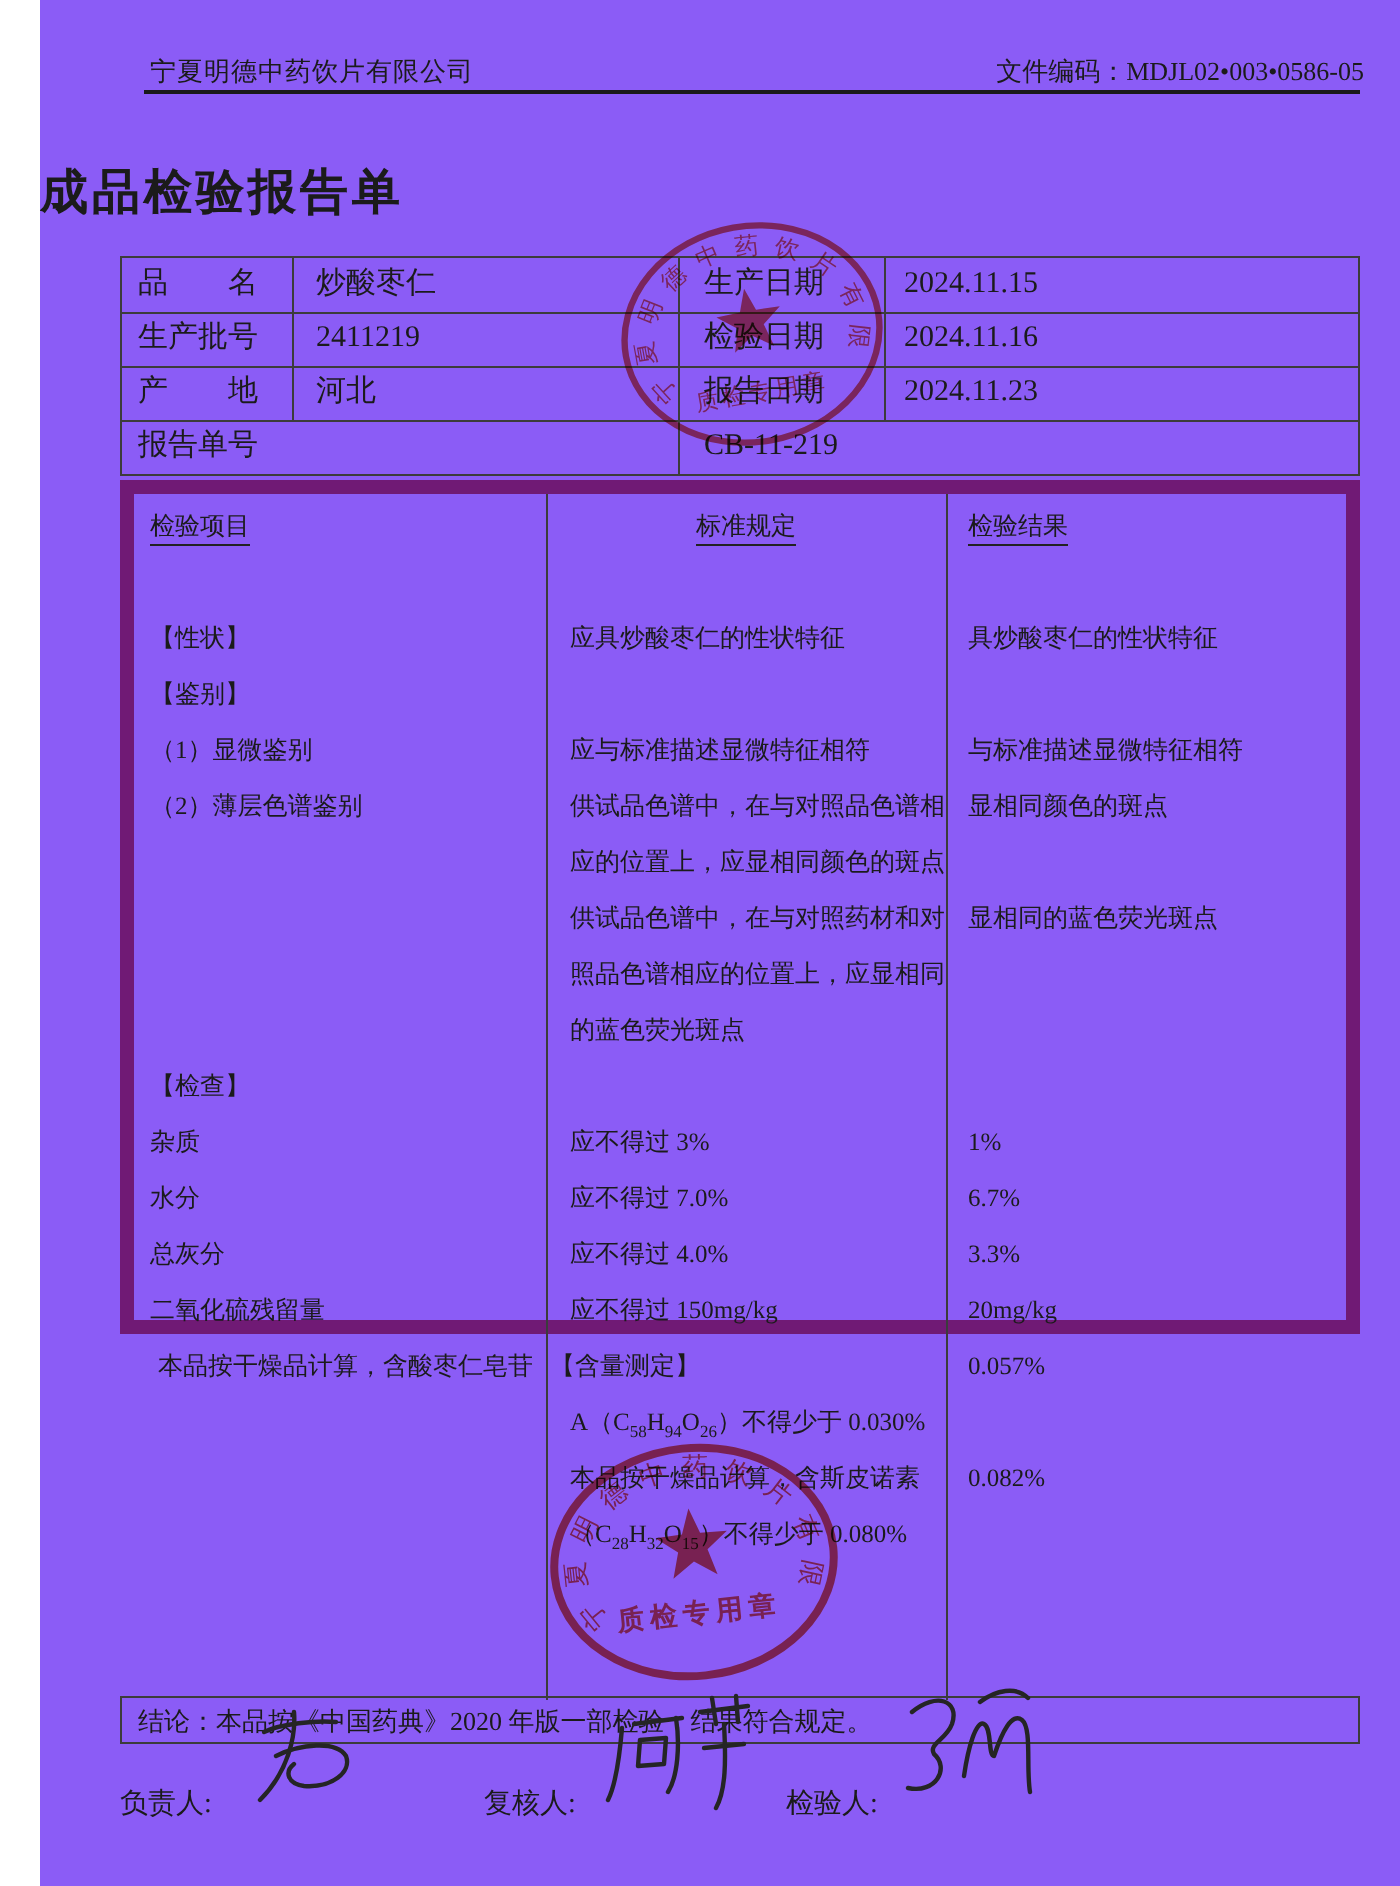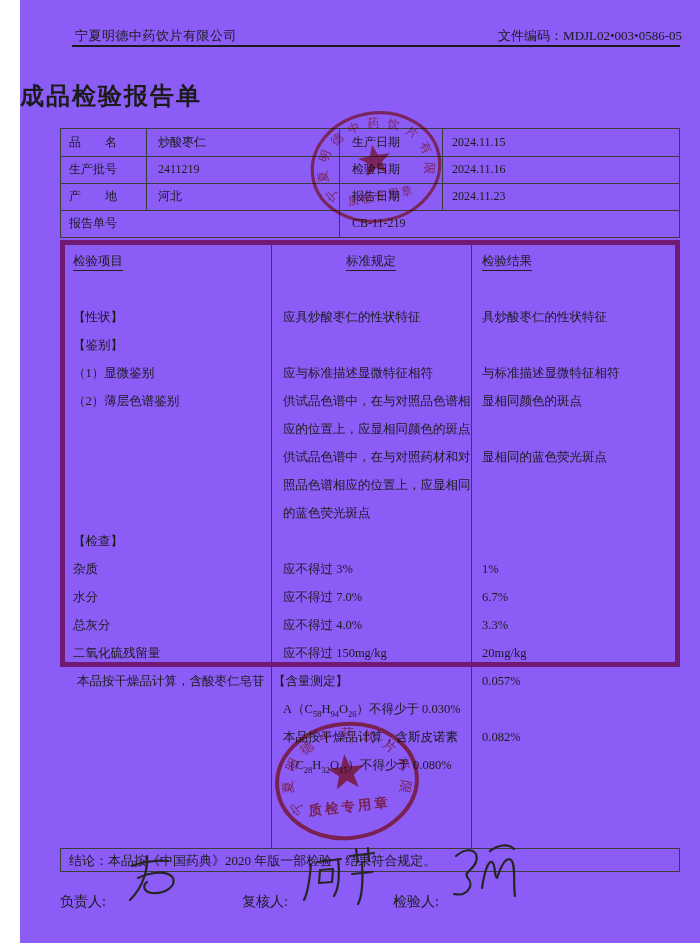--- a/index.html
+++ b/index.html
@@ -8,31 +8,31 @@
 
   
   .company{position:absolute;left:55px;top:27px;font-size:13px;letter-spacing:.5px;}
   .doc-code{position:absolute;right:38px;top:27px;font-size:13px;}
   .header-rule{position:absolute;left:52px;right:40px;top:45px;border-top:2px solid #1a1a1a;}
   .title{position:absolute;left:0;right:0;top:80px;
          font-size:24px;font-weight:bold;letter-spacing:2px;}
 
   
   .info-table{position:absolute;left:40px;top:128px;width:620px;height:110px;
-              border:1px solid #3c3c3c;font-size:12px;box-sizing:border-box;font-family:Liberation Serif, serif;}
+              border:1px solid #3c3c3c;font-size:15px;box-sizing:border-box;font-family:Liberation Serif, serif;}
   .ln{position:absolute;background:#3c3c3c;}
   .hl{left:0;right:0;height:1px;}
   .vl{width:1px;top:0;}
   .irow{position:absolute;left:0;width:100%;height:27px;line-height:27px;}
   .irow span{position:absolute;white-space:nowrap;}
   .il{left:8px;} .iv{left:97px;} .il2{left:291px;} .iv2{left:391px;}
 
   
   .big-table{position:absolute;left:40px;top:240px;width:620px;height:427px;
-             border:5px solid #701a75;font-size:12.5px;box-sizing:border-box;}
+             border:7px solid #701a75;font-size:12.5px;box-sizing:border-box;}
   .rows{position:absolute;top:2px;left:0;width:100%;}
   .trow{display:flex;height:28px;line-height:28px;white-space:nowrap;}
   .cell{box-sizing:border-box;overflow:visible;}
   .c1{width:206px;padding-left:8px;}
   .c2{width:200px;padding-left:12px;}
   .c3{flex:1;padding-left:11px;}
   .thead .c2{text-align:center;padding-left:0;}
   .thead span{display:inline-block;border-bottom:1px solid #222;line-height:17px;margin-top:5px;}
   sub{font-size:8.5px;}
 

